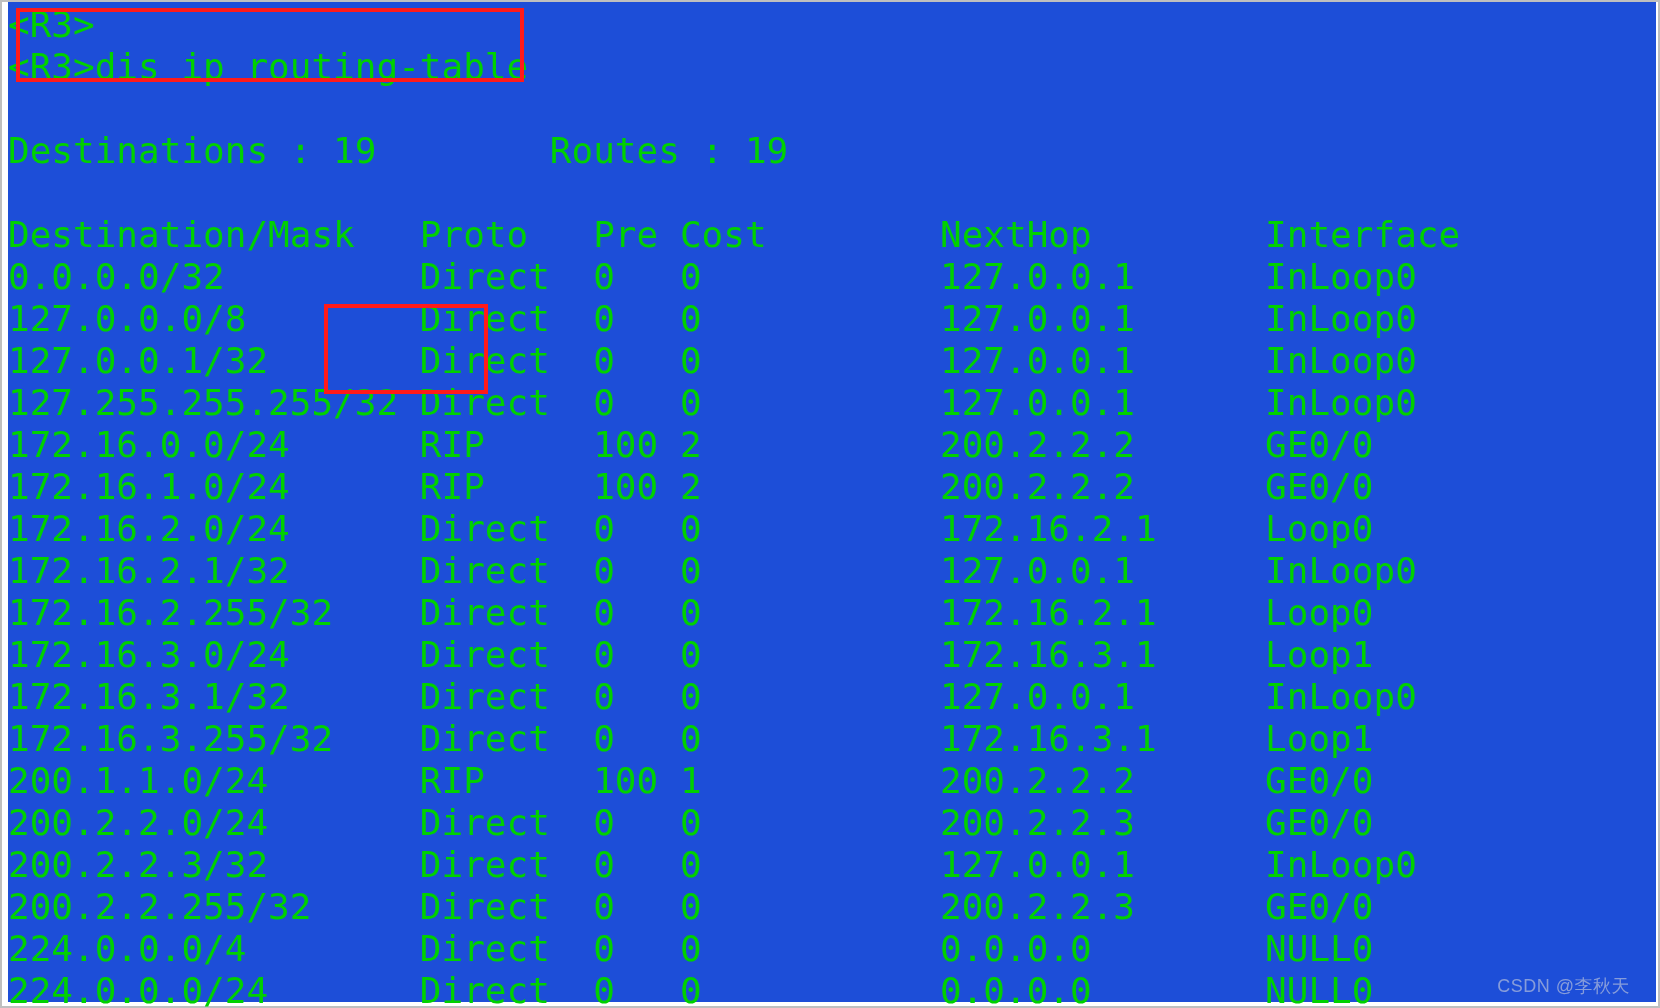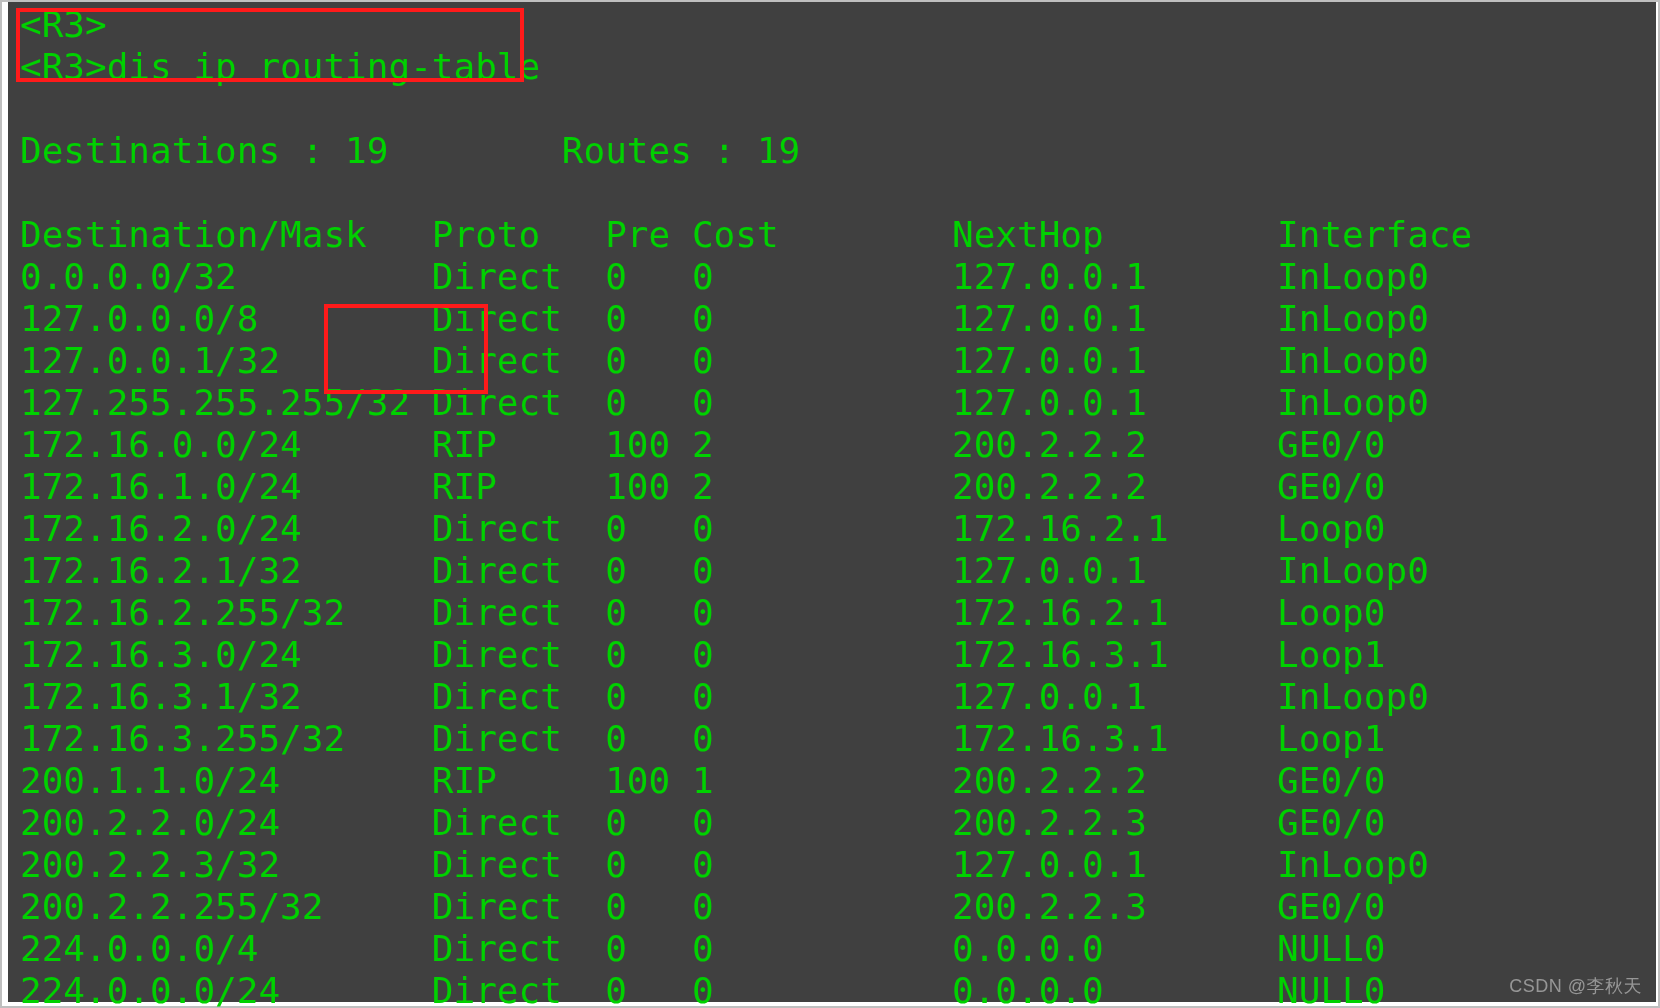--- a/index.html
+++ b/index.html
@@ -19,42 +19,42 @@
     background: #ffffff;
     border: 2px solid #bfbfbf;
     box-sizing: border-box;
   }
   .terminal {
     position: absolute;
     left: 6px;
     top: 0px;
     width: 1648px;
     height: 1000px;
-    background: #404040;
+    background: #1d4ed8;
     font-family: "Consolas","Menlo","DejaVu Sans Mono",monospace;
     font-size: 36px;
     line-height: 42px;
     color: #00d100;
     white-space: pre;
     padding-top: 2px;
-    padding-left: 12px;
+    padding-left: 0;
     box-sizing: border-box;
   }
   .terminal .row { height: 42px; }
   .highlight-box {
     position: absolute;
     border: 4px solid #ff1a1a;
     box-sizing: border-box;
     pointer-events: none;
   }
   .hb1 { left: 14px; top: 6px;  width: 508px; height: 74px; }
   .hb2 { left: 322px; top: 302px; width: 164px; height: 90px; }
   .watermark {
     position: absolute;
-    right: 16px;
+    right: 28px;
     bottom: 8px;
     font-family: sans-serif;
     font-size: 18px;
     color: rgba(220,220,220,0.55);
     letter-spacing: 0.5px;
   }
 </style>
 </head>
 <body>
 

